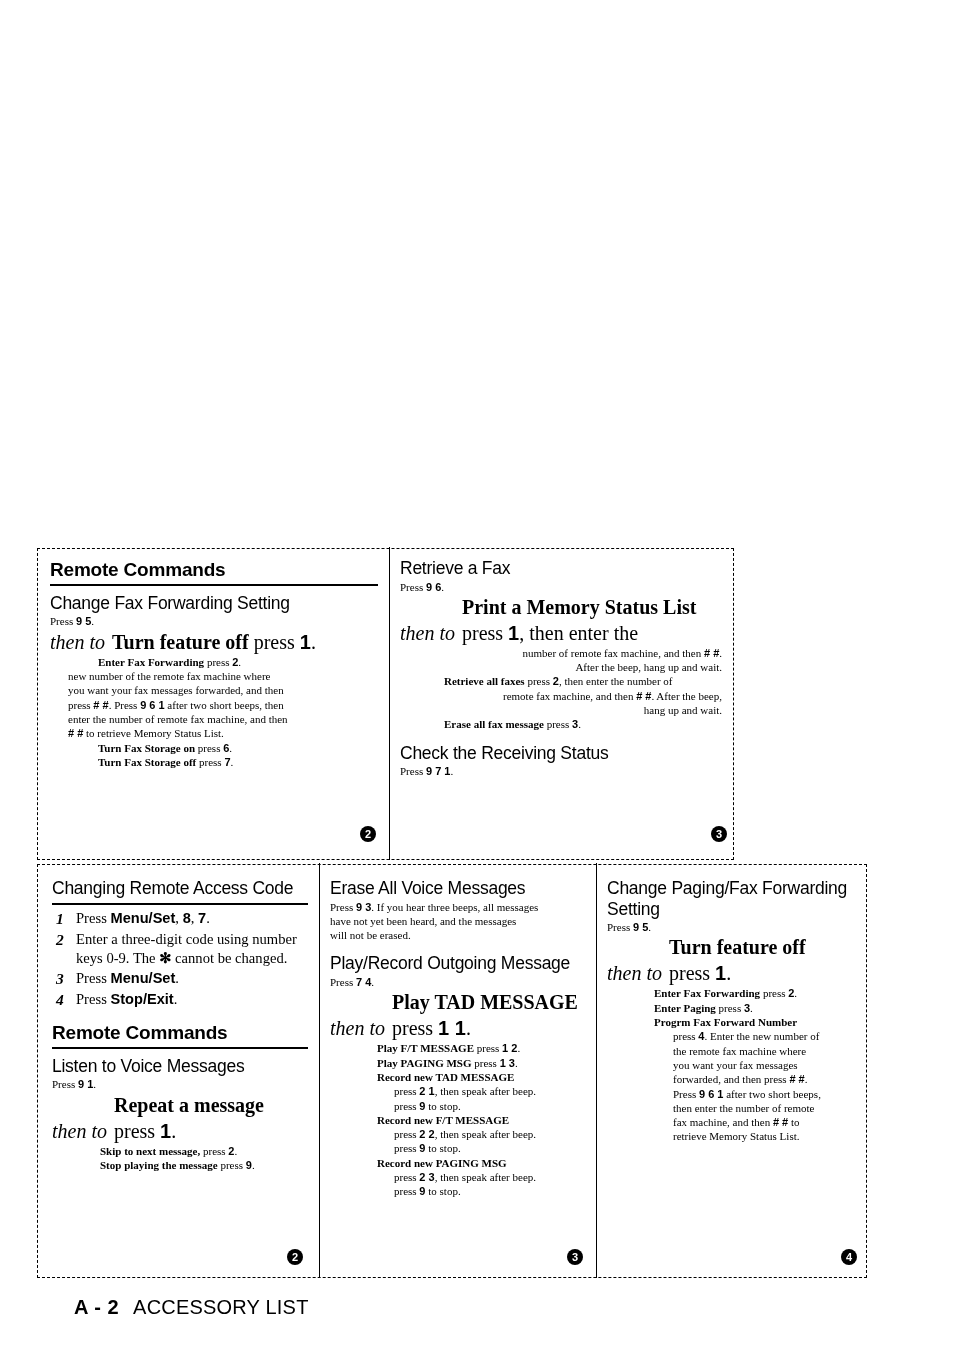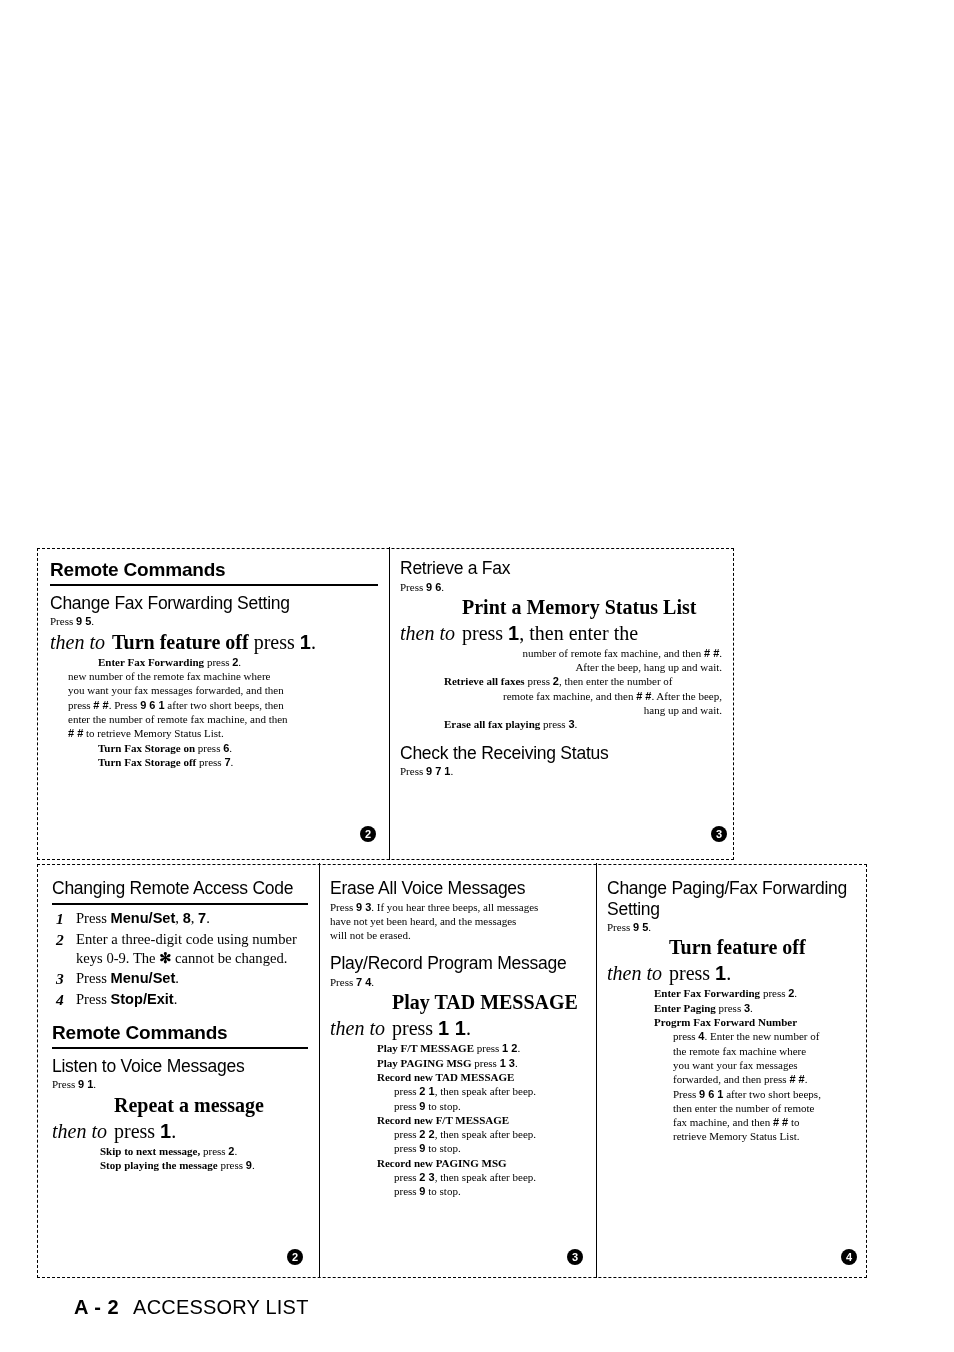--- a/index.html
+++ b/index.html
@@ -219,21 +219,21 @@
 
     <div class="p" style="padding-left:44px;">
       <span class="b">Retrieve all faxes</span><span> press </span><span class="key">2</span><span>, then enter the number of</span>
     </div>
     <div class="p ind2">
       <span>remote fax machine, and then </span><span class="key"># #</span><span>. After the beep,</span>
     </div>
     <div class="p ind2">hang up and wait.</div>
 
     <div class="p" style="padding-left:44px;">
-      <span class="b">Erase all fax playing</span><span> press </span><span class="key">3</span><span>.</span>
+      <span class="b">Erase all fax message</span><span> press </span><span class="key">3</span><span>.</span>
     </div>
 
     <div class="h-sub" style="margin-top:12px;">Check the Receiving Status</div>
 
     <div class="p">
       <span>Press</span>
       <span class="key">9 7 1</span><span>.</span>
     </div>
 
   </div>
@@ -309,21 +309,21 @@
   <div class="cell" style="left:290px; top:10px; width:262px; height:400px; padding:4px 6px 0 2px;">
 
     <div class="h-sub tight">Erase All Voice Messages</div>
 
     <div class="p">
       <span>Press </span><span class="key">9 3</span><span>. If you hear three beeps, all messages</span>
     </div>
     <div class="p">have not yet been heard, and the messages</div>
     <div class="p">will not be erased.</div>
 
-    <div class="h-sub" style="margin-top:12px;">Play/Record Program Message</div>
+    <div class="h-sub" style="margin-top:12px;">Play/Record Outgoing Message</div>
 
     <div class="p">
       <span>Press</span>
       <span class="key">7 4</span><span>.</span>
     </div>
 
     <div class="thenrow">
       <span class="lead">then to</span>
       <span class="body">
         <span class="b">Play TAD MESSAGE</span><span> press </span><span class="key">1 1</span><span>.</span>

